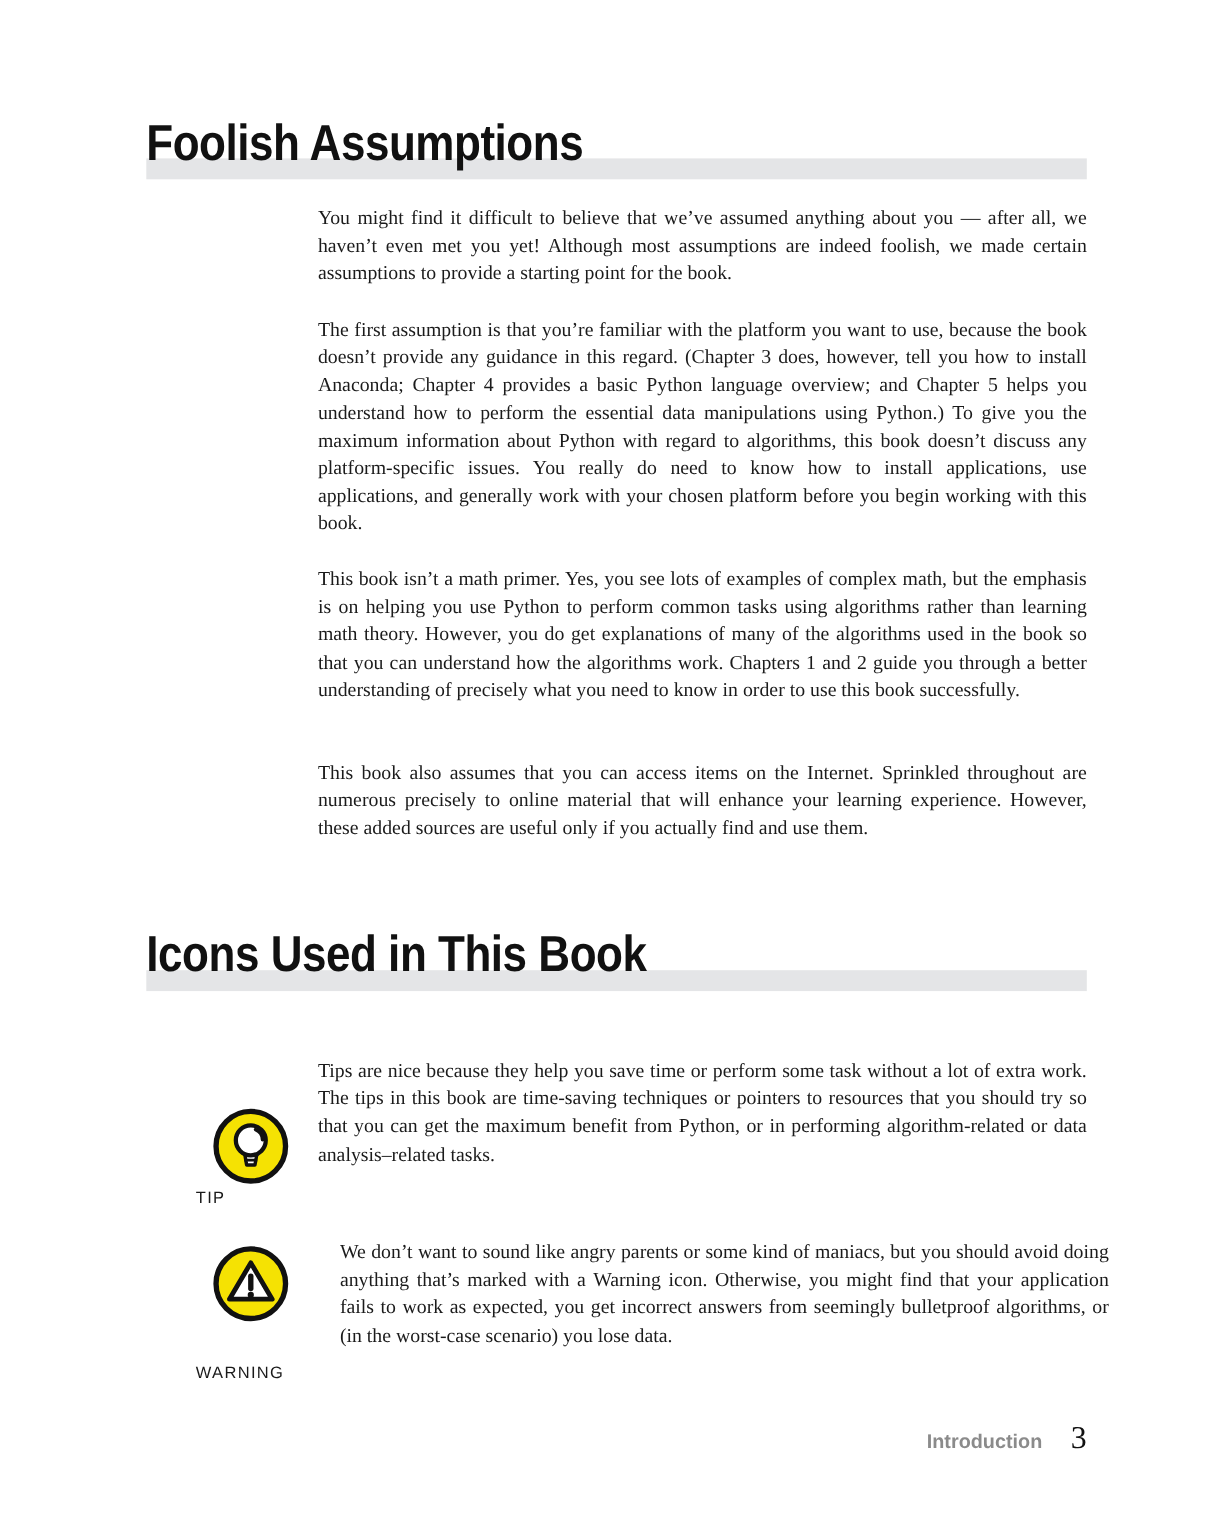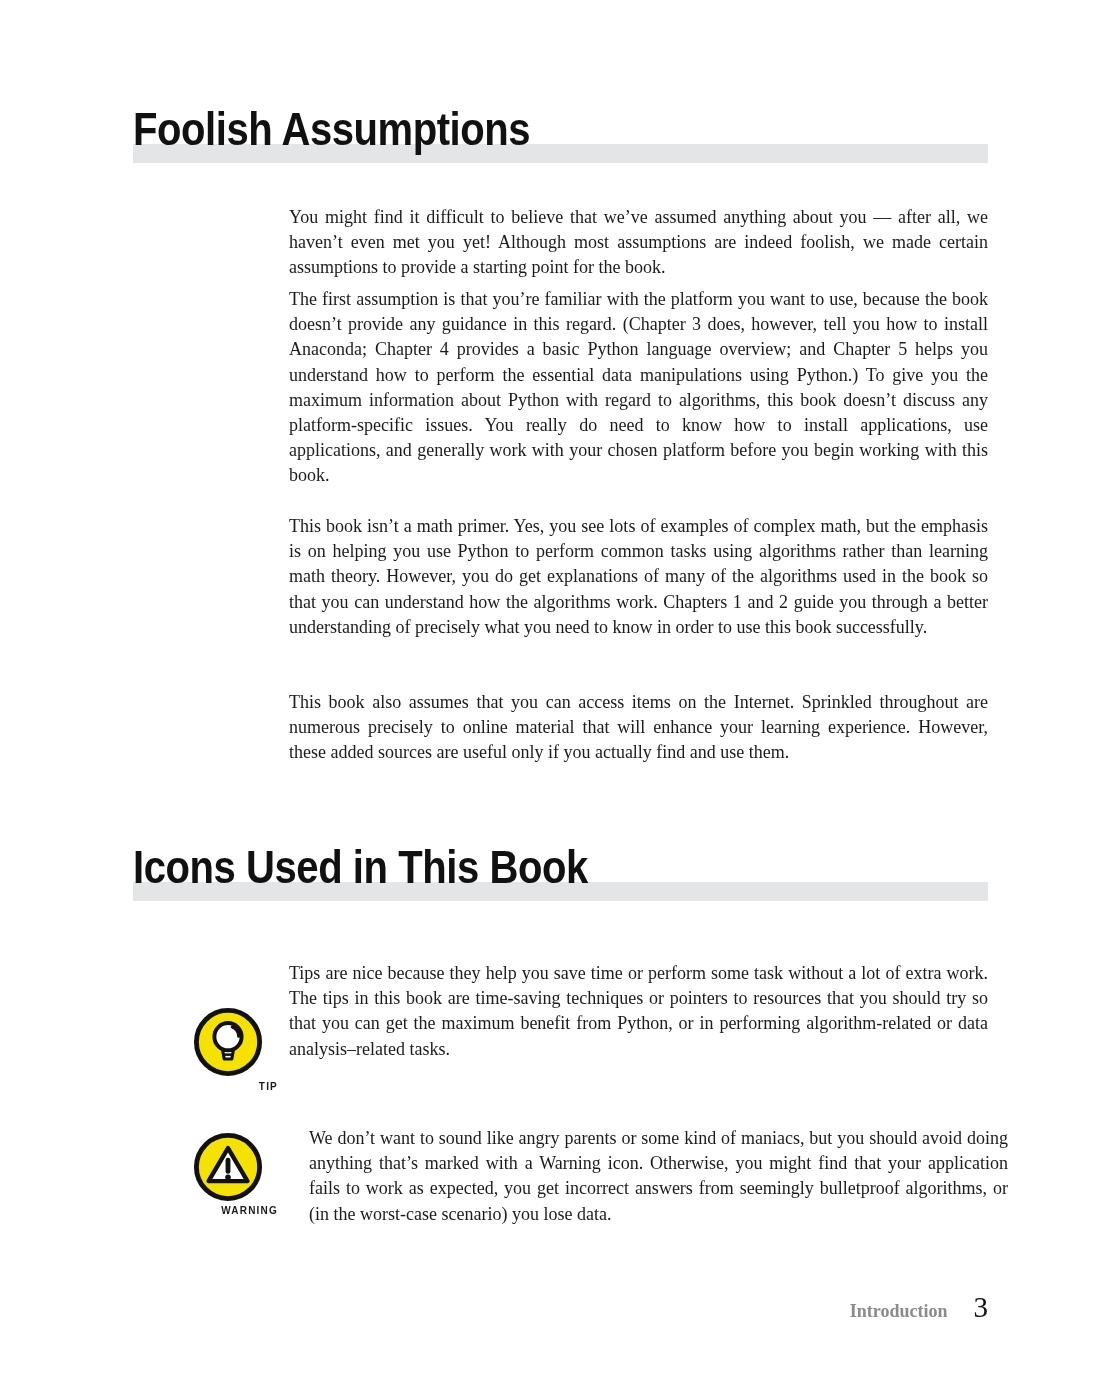--- a/index.html
+++ b/index.html
@@ -60,60 +60,60 @@
   .margin-icon {
     position: absolute;
     left: 193px;
     width: 70px;
     height: 70px;
   }
   .icon-label {
     position: absolute;
     left: 178px;
     width: 100px;
-    text-align: right;
+    text-align: left;
     font-family: "Liberation Sans", "DejaVu Sans", sans-serif;
-    font-weight: 700;
-    font-size: 10px;
+    font-weight: 400;
+    font-size: 15px;
     letter-spacing: 1.2px;
     color: #1a1a1a;
   }
 
   
   .footer {
     position: absolute;
     left: 600px;
     top: 1291px;
     width: 388px;
     display: flex;
     justify-content: flex-end;
     align-items: baseline;
     gap: 26px;
   }
   .footer-section {
-    font-family: Liberation Serif, serif;
+    font-family: Liberation Sans, sans-serif;
     font-weight: 700;
     font-size: 18px;
     color: #8b8b8b;
   }
   .footer-page-number {
     font-family: "Liberation Serif", "DejaVu Serif", serif;
     font-size: 29px;
     color: #111111;
   }
 </style>
 </head>
 <body>
 
 <div class="page">
 
   <div class="h-bar" style="top:144px;"></div>
   <h1 class="book-h1" style="top:106px;">Foolish Assumptions</h1>
 
-  <p class="body-par" style="top:186px;margin-top:19px;">You might find it difficult to believe that we’ve assumed anything about you — after all, we haven’t even met you yet! Although most assumptions are indeed foolish, we made certain assumptions to provide a starting point for the book.</p>
+  <p class="body-par" style="top:186px;">You might find it difficult to believe that we’ve assumed anything about you — after all, we haven’t even met you yet! Although most assumptions are indeed foolish, we made certain assumptions to provide a starting point for the book.</p>
 
   <p class="body-par" style="top:287px;">The first assumption is that you’re familiar with the platform you want to use, because the book doesn’t provide any guidance in this regard. (Chapter 3 does, however, tell you how to install Anaconda; Chapter 4 provides a basic Python language overview; and Chapter 5 helps you understand how to perform the essential data manipulations using Python.) To give you the maximum information about Python with regard to algorithms, this book doesn’t discuss any platform-specific issues. You really do need to know how to install applications, use applications, and generally work with your chosen platform before you begin working with this book.</p>
 
   <p class="body-par" style="top:514px;">This book isn’t a math primer. Yes, you see lots of examples of complex math, but the emphasis is on helping you use Python to perform common tasks using algorithms rather than learning math theory. However, you do get explanations of many of the algorithms used in the book so that you can understand how the algorithms work. Chapters 1 and 2 guide you through a better understanding of precisely what you need to know in order to use this book successfully.</p>
 
   <p class="body-par" style="top:690px;">This book also assumes that you can access items on the Internet. Sprinkled throughout are numerous precisely to online material that will enhance your learning experience. However, these added sources are useful only if you actually find and use them.</p>
 
   <div class="h-bar" style="top:882px;"></div>
   <h1 class="book-h1" style="top:844px;">Icons Used in This Book</h1>
 
@@ -127,21 +127,21 @@
   </svg>
   <div class="icon-label" style="top:1081px;">TIP</div>
   <p class="body-par" style="top:961px;">Tips are nice because they help you save time or perform some task without a lot of extra work. The tips in this book are time-saving techniques or pointers to resources that you should try so that you can get the maximum benefit from Python, or in performing algorithm-related or data analysis–related tasks.</p>
 
   <svg class="margin-icon" style="top:1132px;" viewBox="0 0 72 72" aria-hidden="true">
     <circle cx="36" cy="36" r="32.5" fill="#f5e203" stroke="#111111" stroke-width="5"></circle>
     <path d="M36 16.5 L56 50.5 L16 50.5 Z" fill="#ffffff" stroke="#111111" stroke-width="4.5" stroke-linejoin="round"></path>
     <path d="M36 29 L36 40.5" stroke="#111111" stroke-width="5" stroke-linecap="round"></path>
     <circle cx="36" cy="46.5" r="2.9" fill="#111111"></circle>
   </svg>
-  <div class="icon-label" style="top:1205px;">WARNING</div>
+  <div class="icon-label" style="top:1240px;">WARNING</div>
   <p class="body-par" style="top:1126px;margin-left:20px;">We don’t want to sound like angry parents or some kind of maniacs, but you should avoid doing anything that’s marked with a Warning icon. Otherwise, you might find that your application fails to work as expected, you get incorrect answers from seemingly bulletproof algorithms, or (in the worst-case scenario) you lose data.</p>
 
   <div class="footer">
     <span class="footer-section">Introduction</span>
     <span class="footer-page-number">3</span>
   </div>
 
 </div>
 
 </body></html>

